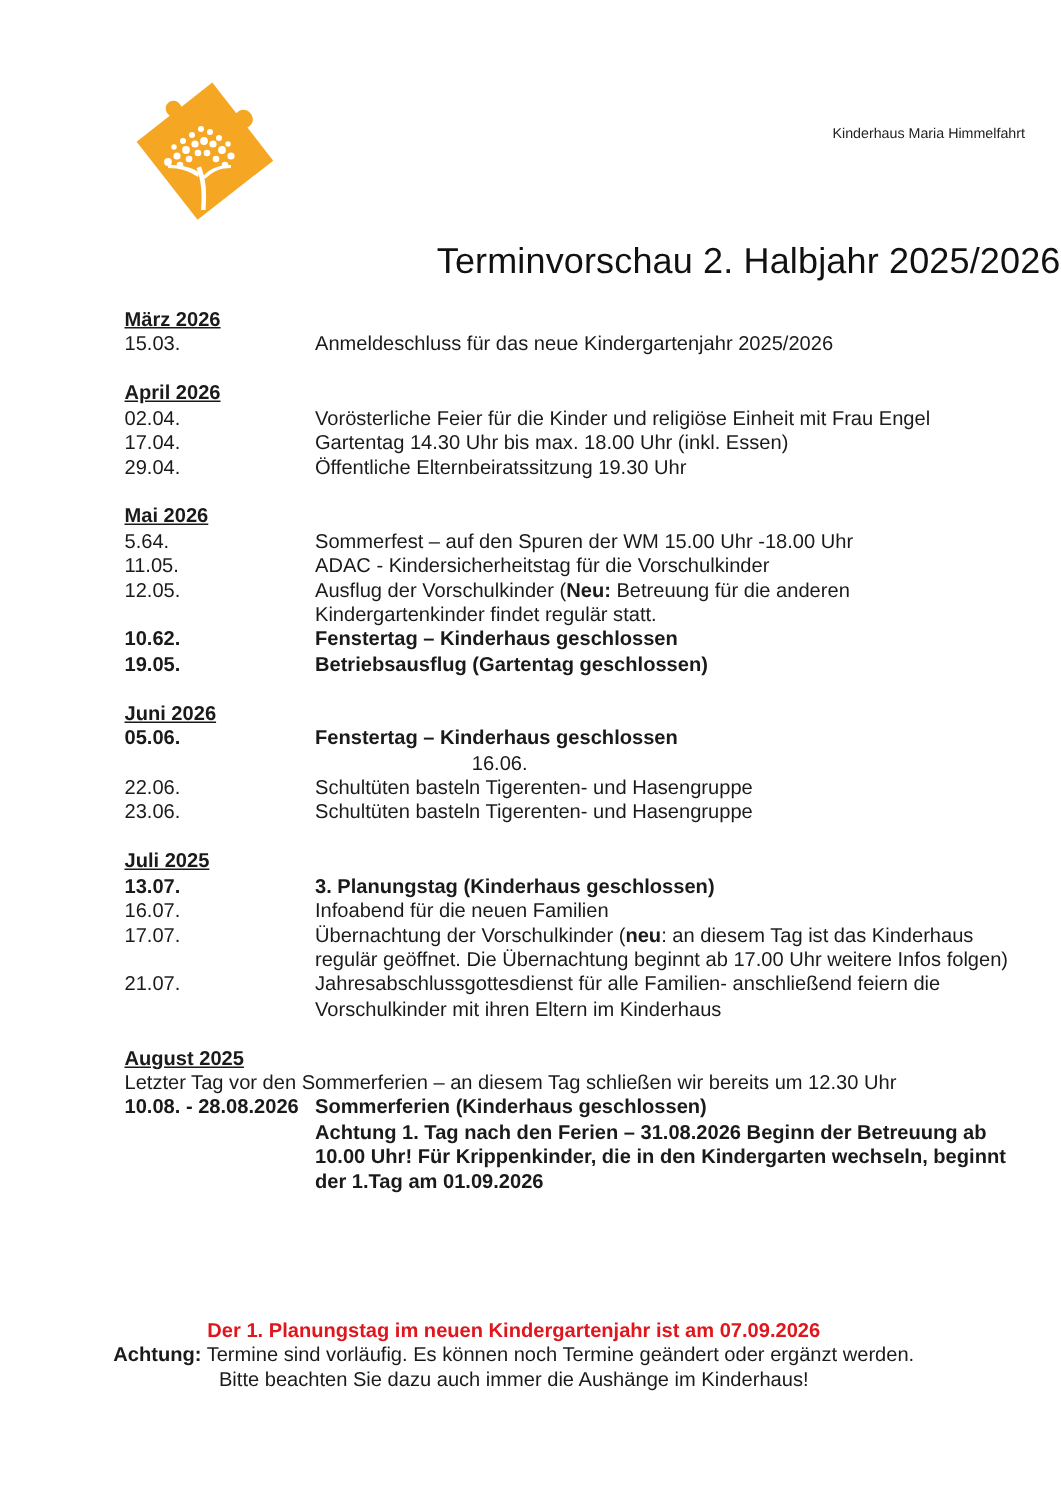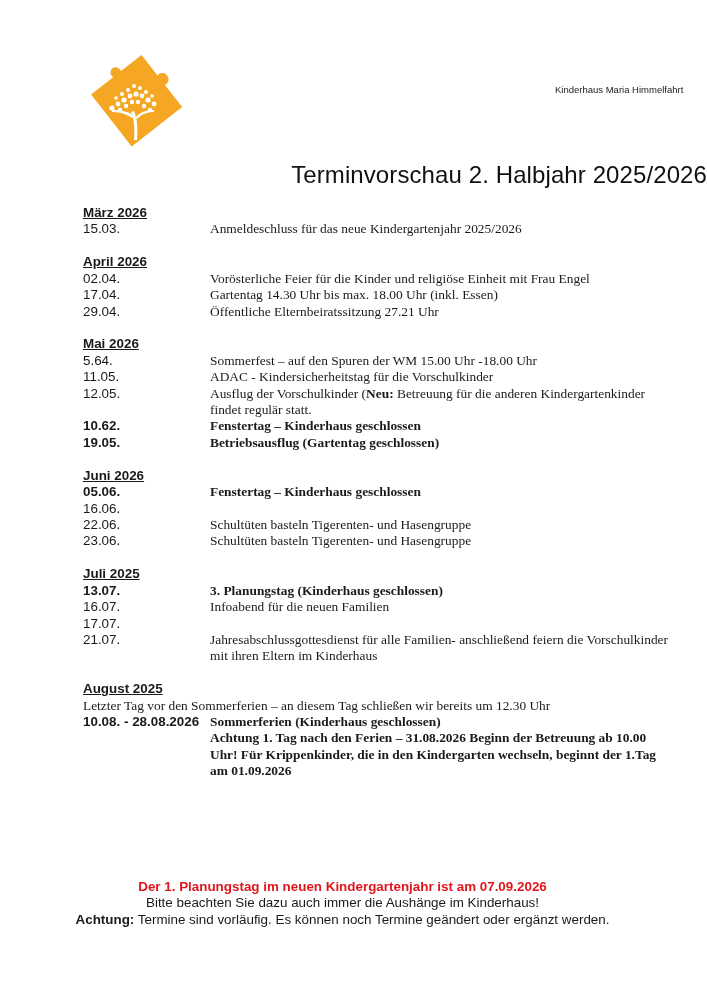--- a/index.html
+++ b/index.html
@@ -9,23 +9,23 @@
   }
   .logo { position: absolute; left: 82px; top: 48px; width: 108px; height: 104px; }
   .org-name { position: absolute; left: 511px; top: 84px; font-size: 9.5px; color: #222; padding-left: 44px; }
   .title {
     position: absolute; left: 0; width: 707px; top: 161px; text-align: right;
     font-size: 24px; color: #111; letter-spacing: 0.1px;
   }
   .schedule { position: absolute; left: 67px; top: 205px; width: 590px; font-size: 13.4px; line-height: 16.4px; margin-left: 16px; }
   .section { margin-bottom: 16.5px; }
   .month { font-weight: bold; text-decoration: underline; display: block; }
-  .row { display: flex; }
+  .row { display: flex; justify-content: center; }
   .date { width: 127px; flex: none; white-space: nowrap; }
-  .desc { flex: 1; font-family: Liberation Serif, serif; }
+  .desc { flex: 1; }
   .bold { font-weight: bold; }
   .footer { position: absolute; left: 0; width: 685px; top: 879px; text-align: center; font-size: 13.4px; line-height: 16.4px; }
   .footer .red { color: #e0161d; font-weight: bold; }
 </style>
 </head>
 <body>
 
 <div class="logo">
   <svg width="108" height="104" viewBox="0 0 108 104">
     <g transform="rotate(-38 54 52)">
@@ -77,21 +77,21 @@
       <div class="row">
         <span class="date">02.04.</span>
         <span class="desc">Vorösterliche Feier für die Kinder und religiöse Einheit mit Frau Engel</span>
       </div>
       <div class="row">
         <span class="date">17.04.</span>
         <span class="desc">Gartentag 14.30 Uhr bis max. 18.00 Uhr (inkl. Essen)</span>
       </div>
       <div class="row">
         <span class="date">29.04.</span>
-        <span class="desc">Öffentliche Elternbeiratssitzung 27.21 Uhr</span>
+        <span class="desc">Öffentliche Elternbeiratssitzung 19.30 Uhr</span>
       </div>
     </div>
     <div class="section">
       <span class="month">Mai 2026</span>
       <div class="row">
         <span class="date">5.64.</span>
         <span class="desc">Sommerfest – auf den Spuren der WM 15.00 Uhr -18.00 Uhr</span>
       </div>
       <div class="row">
         <span class="date">11.05.</span>
@@ -133,20 +133,21 @@
       <div class="row bold">
         <span class="date">13.07.</span>
         <span class="desc">3. Planungstag (Kinderhaus geschlossen)</span>
       </div>
       <div class="row">
         <span class="date">16.07.</span>
         <span class="desc">Infoabend für die neuen Familien</span>
       </div>
       <div class="row">
         <span class="date">17.07.</span>
+        <span class="desc"><span>Übernachtung der Vorschulkinder (</span><b>neu</b><span>: an diesem Tag ist das Kinderhaus regulär geöffnet. Die Übernachtung beginnt ab 17.00 Uhr weitere Infos folgen)</span></span>
       </div>
       <div class="row">
         <span class="date">21.07.</span>
         <span class="desc">Jahresabschlussgottesdienst für alle Familien- anschließend feiern die Vorschulkinder mit ihren Eltern im Kinderhaus</span>
       </div>
     </div>
     <div class="section">
       <span class="month">August 2025</span>
       <div class="row">
         <span class="desc">Letzter Tag vor den Sommerferien – an diesem Tag schließen wir bereits um 12.30 Uhr</span>
@@ -157,15 +158,15 @@
       </div>
       <div class="row bold">
         <span class="date"></span>
         <span class="desc">Achtung 1. Tag nach den Ferien – 31.08.2026 Beginn der Betreuung ab 10.00 Uhr! Für Krippenkinder, die in den Kindergarten wechseln, beginnt der 1.Tag am 01.09.2026</span>
       </div>
     </div>
   </div>
 
 <div class="footer">
   <div class="red">Der 1. Planungstag im neuen Kindergartenjahr ist am 07.09.2026</div>
+  <div><b>Achtung:</b><span> Termine sind vorläufig. Es können noch Termine geändert oder ergänzt werden.</span></div>
   <div>Bitte beachten Sie dazu auch immer die Aushänge im Kinderhaus!</div>
-  <div><b>Achtung:</b><span> Termine sind vorläufig. Es können noch Termine geändert oder ergänzt werden.</span></div>
 </div>
 
 </body></html>

